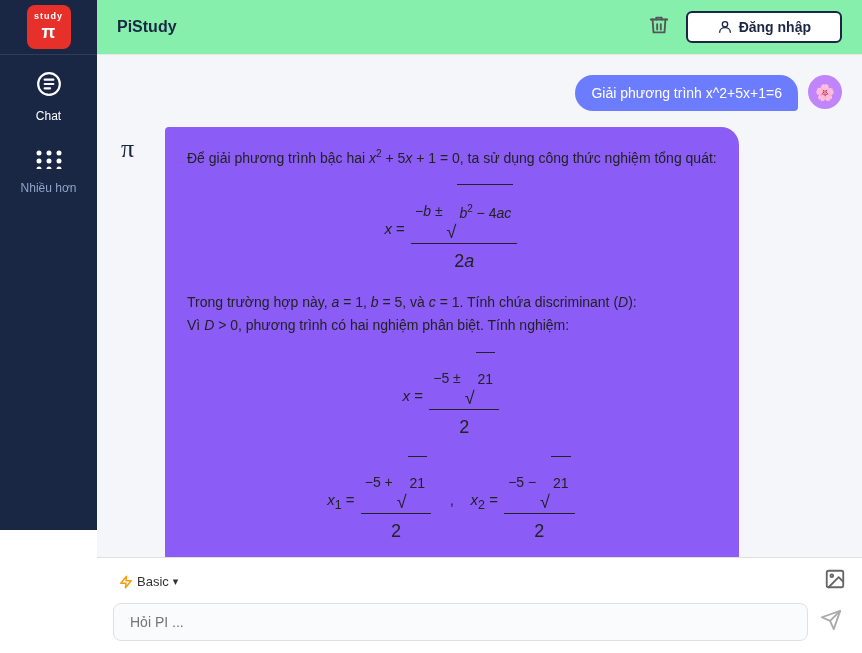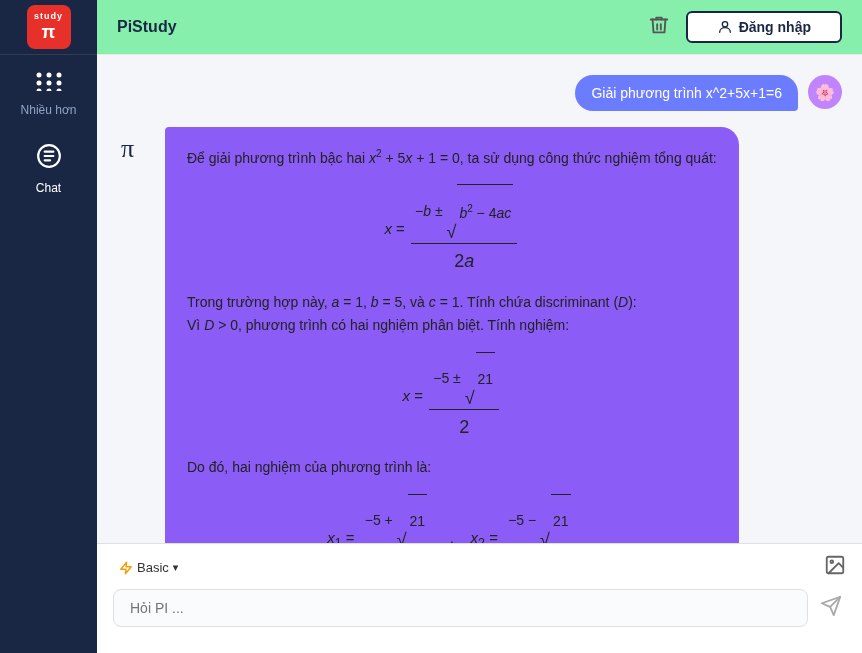--- a/index.html
+++ b/index.html
@@ -7,21 +7,21 @@
 
     
     .sidebar {
       width: 97px;
       background: #1a2744;
       display: flex;
       flex-direction: column;
       align-items: center;
       padding: 0;
       flex-shrink: 0;
-      height: 653px;
+      height: 530px;
     }
     .sidebar-logo {
       width: 97px;
       height: 55px;
       display: flex;
       align-items: center;
       justify-content: center;
       border-bottom: 1px solid rgba(255,255,255,0.1);
     }
     .logo-box {
@@ -227,21 +227,21 @@
       border-top: 1.5px solid #222;
       padding: 15px 2px;
       font-size: 14px;
     }
     sup { font-size: 10px; vertical-align: super; }
 
     
     .input-area {
       background: #fff;
       border-top: 1px solid #e0e0e0;
-      padding: 10px 16px 26px;
+      padding: 10px 16px 12px;
       flex-shrink: 0;
     }
     .input-toolbar {
       display: flex;
       align-items: center;
       margin-bottom: 8px;
       gap: 4px;
     }
     .basic-btn {
       display: flex;
@@ -288,49 +288,49 @@
   </style>
 </head>
 <body>
 
 <div class="sidebar">
   <div class="sidebar-logo">
     <div class="logo-box">
       <span class="logo-study">study</span>
       <span class="logo-pi">π</span>
     </div>
+  </div>
+
+  <div class="sidebar-item active">
+    <div class="sidebar-icon">
+      <svg width="26" height="26" viewBox="0 0 24 24" fill="none" stroke="white" stroke-width="2" stroke-linecap="round" stroke-linejoin="round">
+        <circle cx="12" cy="12" r="10"></circle>
+        <path d="M8 12h8M8 8h8M8 16h5"></path>
+      </svg>
+    </div>
+    <span class="sidebar-item-label">Chat</span>
   </div>
 
   <div class="sidebar-item">
     <div class="sidebar-icon">
       <svg width="28" height="20" viewBox="0 0 28 20" fill="white">
         <circle cx="4" cy="4" r="2.5"></circle>
         <circle cx="14" cy="4" r="2.5"></circle>
         <circle cx="24" cy="4" r="2.5"></circle>
         <circle cx="4" cy="12" r="2.5"></circle>
         <circle cx="14" cy="12" r="2.5"></circle>
         <circle cx="24" cy="12" r="2.5"></circle>
         <circle cx="4" cy="20" r="2.5"></circle>
         <circle cx="14" cy="20" r="2.5"></circle>
         <circle cx="24" cy="20" r="2.5"></circle>
       </svg>
     </div>
     <span class="sidebar-item-label">Nhiều hơn</span>
   </div>
 
-  <div class="sidebar-item active">
-    <div class="sidebar-icon">
-      <svg width="26" height="26" viewBox="0 0 24 24" fill="none" stroke="white" stroke-width="2" stroke-linecap="round" stroke-linejoin="round">
-        <circle cx="12" cy="12" r="10"></circle>
-        <path d="M8 12h8M8 8h8M8 16h5"></path>
-      </svg>
-    </div>
-    <span class="sidebar-item-label">Chat</span>
-  </div>
-
 </div>
 
 <div class="main">
 
   <div class="header">
     <span class="header-title">PiStudy</span>
     <div class="header-actions">
       <span class="header-trash">
         <svg width="22" height="22" viewBox="0 0 24 24" fill="none" stroke="#555" stroke-width="2" stroke-linecap="round" stroke-linejoin="round">
           <polyline points="3 6 5 6 21 6"></polyline>
@@ -397,21 +397,20 @@
               −5 ±
               <span class="sqrt-wrapper">
                 <span class="sqrt-symbol">√</span>
                 <span class="sqrt-content">21</span>
               </span>
             </span>
             <span class="fraction-den">2</span>
           </span>
         </div>
 
-        <p>Do đó, hai nghiệm của phương trình là:</p>
 
         <div class="math-block">
           <em>x</em><sub>1</sub> =
           <span class="fraction">
             <span class="fraction-num">
               −5 +
               <span class="sqrt-wrapper">
                 <span class="sqrt-symbol">√</span>
                 <span class="sqrt-content">21</span>
               </span>

